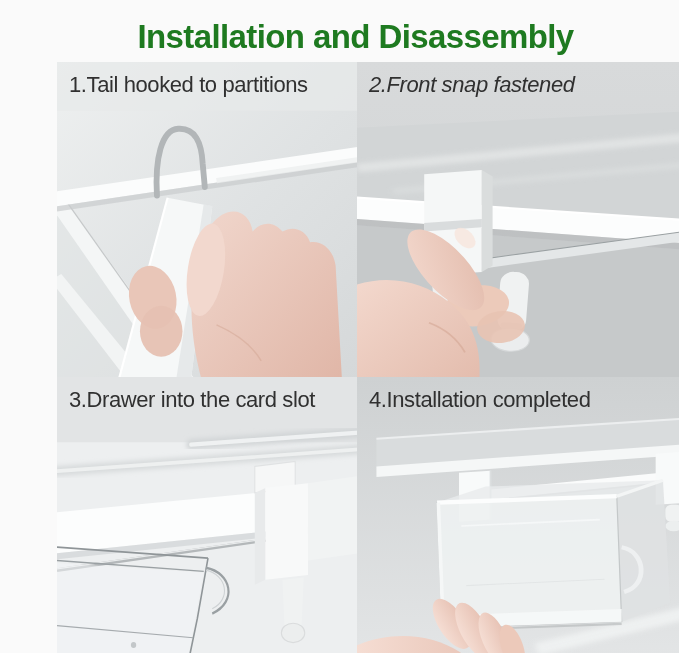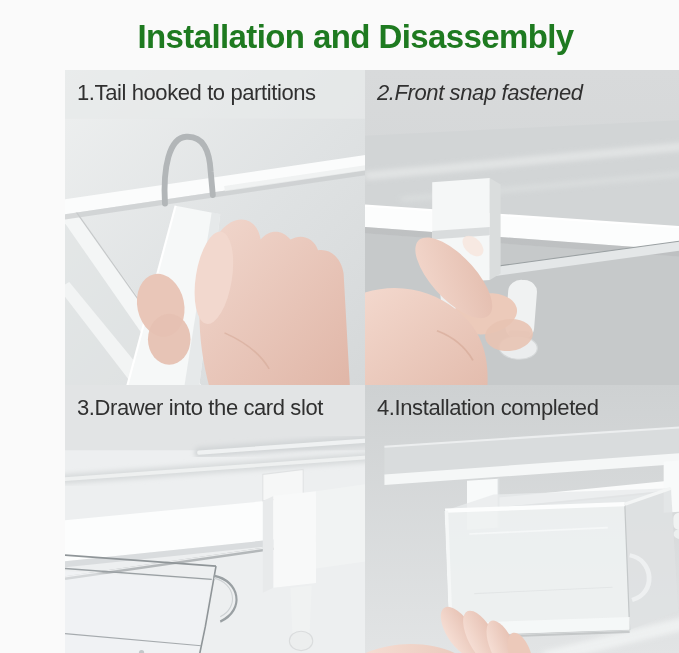--- a/index.html
+++ b/index.html
@@ -1,20 +1,20 @@
 <!DOCTYPE html>
 <html><head>
 <meta charset="utf-8">
 <style>
   html,body { margin:0; padding:0; background:#fafafa; }
   .page { position:relative; width:679px; height:653px; background:#fafafa;
           font-family:"Liberation Sans", sans-serif; overflow:hidden; }
   .title { position:absolute; top:2px; left:0; width:100%; margin:16px; text-align:center;
            font-size:33px; font-weight:700; letter-spacing:-0.6px; color:#1e7a20; }
-  .panel { position:absolute; margin:12px; padding:9px; overflow:hidden; }
+  .panel { position:absolute; margin:4px; padding:9px; overflow:hidden; }
   .panel svg { position:absolute; left:0; top:0; width:100%; height:100%; display:block; }
   .caption { position:absolute; top:10px; left:12px; font-size:22px; line-height:1.15;
              letter-spacing:-0.4px; color:#303030; white-space:nowrap; }
   #p1 { left:53px;  top:58px;  width:284px; height:300px; }
   #p2 { left:353px; top:58px;  width:324px; height:300px;font-style:italic; }
   #p3 { left:53px;  top:373px; width:284px; height:320px; }
   #p4 { left:353px; top:373px; width:328px; height:280px; }
 </style>
 </head>
 <body>

